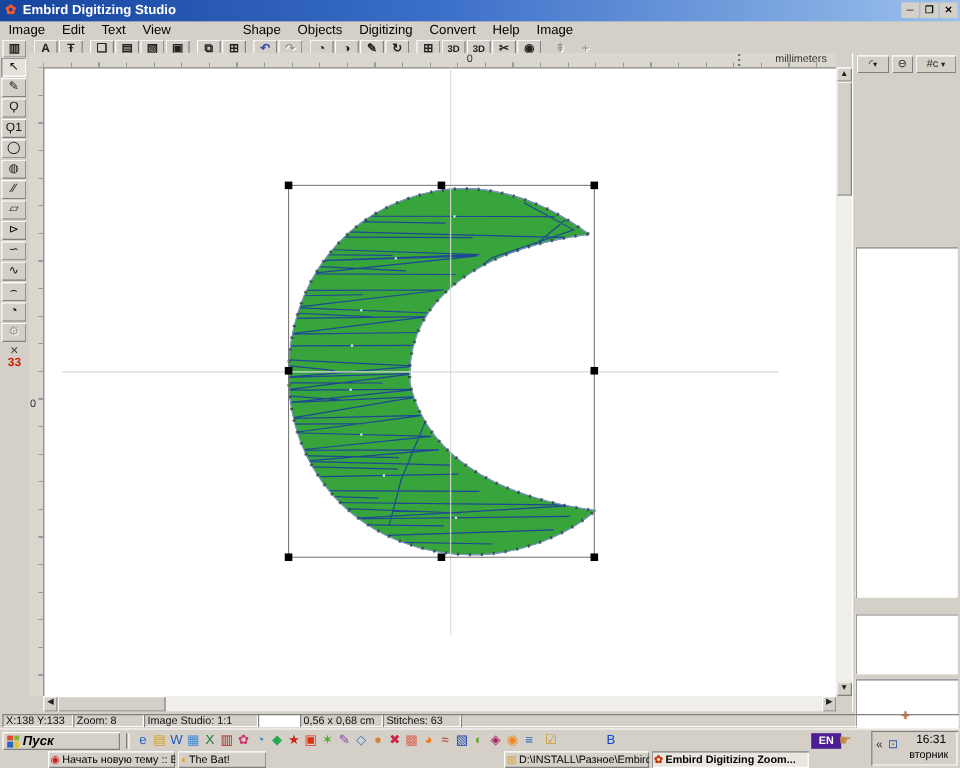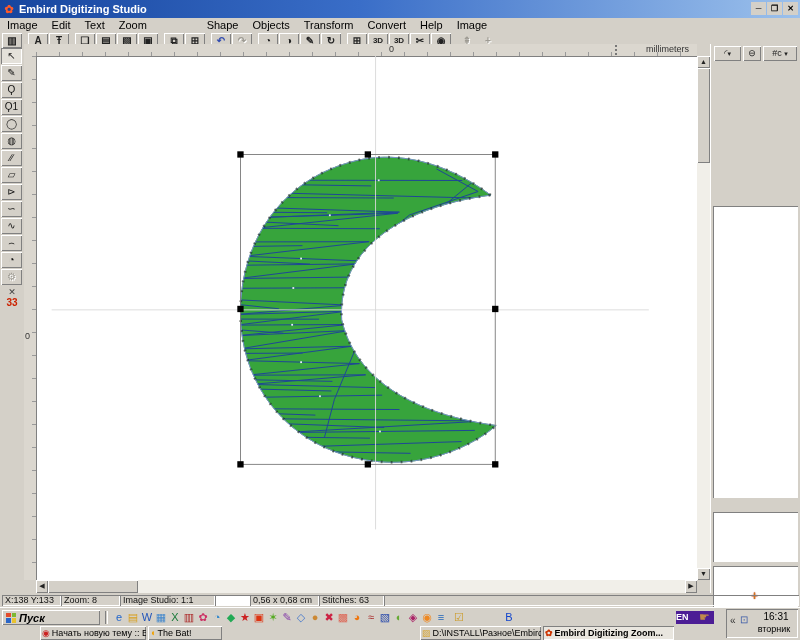--- a/index.html
+++ b/index.html
@@ -61,22 +61,22 @@
   #start-btn{position:absolute;left:2px;top:3px;width:98px;height:15px;background:#d4d0c8;
     box-shadow:inset 1px 1px 0 #ffffff, inset -1px -1px 0 #808080;display:flex;align-items:center;font-size:11px;font-weight:bold;font-style:italic;}
   #winlogo{width:10px;height:10px;margin:0 3px 0 4px;display:grid;grid-template-columns:1fr 1fr;gap:1px;}
   #winlogo span{display:block;}
   .ql{width:14px;height:14px;font-size:11px;line-height:14px;text-align:center;}
   .task-btn{position:absolute;top:0;height:14px;background:#d4d0c8;
     box-shadow:inset 1px 1px 0 #ffffff, inset -1px -1px 0 #808080;
     display:flex;align-items:center;font-size:9px;white-space:nowrap;overflow:hidden;}
   .task-btn.active{background:#e9e6df;font-weight:bold;box-shadow:inset 1px 1px 0 #808080, inset -1px -1px 0 #ffffff;}
   .task-ico{font-size:9px;margin:0 2px 0 2px;}
-  #lang-box{position:absolute;left:676px;top:4px;width:38px;height:13px;background:#4c1d95;color:#fff;
-    font-size:9px;font-weight:bold;line-height:13px;}
+  #lang-box{position:absolute;left:676px;top:4px;width:25px;height:13px;background:#4c1d95;color:#fff;
+    font-size:9px;font-weight:bold;text-align:center;line-height:13px;}
   #hand-ico{position:absolute;left:699px;top:3px;font-size:12px;color:#c08a4a;}
   #tray{position:absolute;left:726px;top:2px;width:72px;height:29px;
     box-shadow:inset 1px 1px 0 #808080, inset -1px -1px 0 #ffffff;font-size:10px;}
 </style>
 </head>
 <body>
 
 <div id="app">
 
   <div id="titlebar" class="abs">
@@ -86,25 +86,25 @@
       <div class="cap-btn">─</div>
       <div class="cap-btn">❐</div>
       <div class="cap-btn">✕</div>
     </div>
   </div>
 
   <div id="menubar" class="abs">
       <span class="menu-item">Image</span>
       <span class="menu-item">Edit</span>
       <span class="menu-item">Text</span>
-      <span class="menu-item">Zoom</span>
+      <span class="menu-item">View</span>
       <span class="menu-item disabled">Nodes</span>
       <span class="menu-item">Shape</span>
       <span class="menu-item">Objects</span>
-      <span class="menu-item">Transform</span>
+      <span class="menu-item">Digitizing</span>
       <span class="menu-item">Convert</span>
       <span class="menu-item">Help</span>
       <span class="menu-item">Image</span>
     </div>
 
   <div id="toolbar" class="abs">
       <span class="tbtn">▥</span>
       <div class="tsep"></div>
       <span class="tbtn">A</span>
       <span class="tbtn">Ŧ</span>

